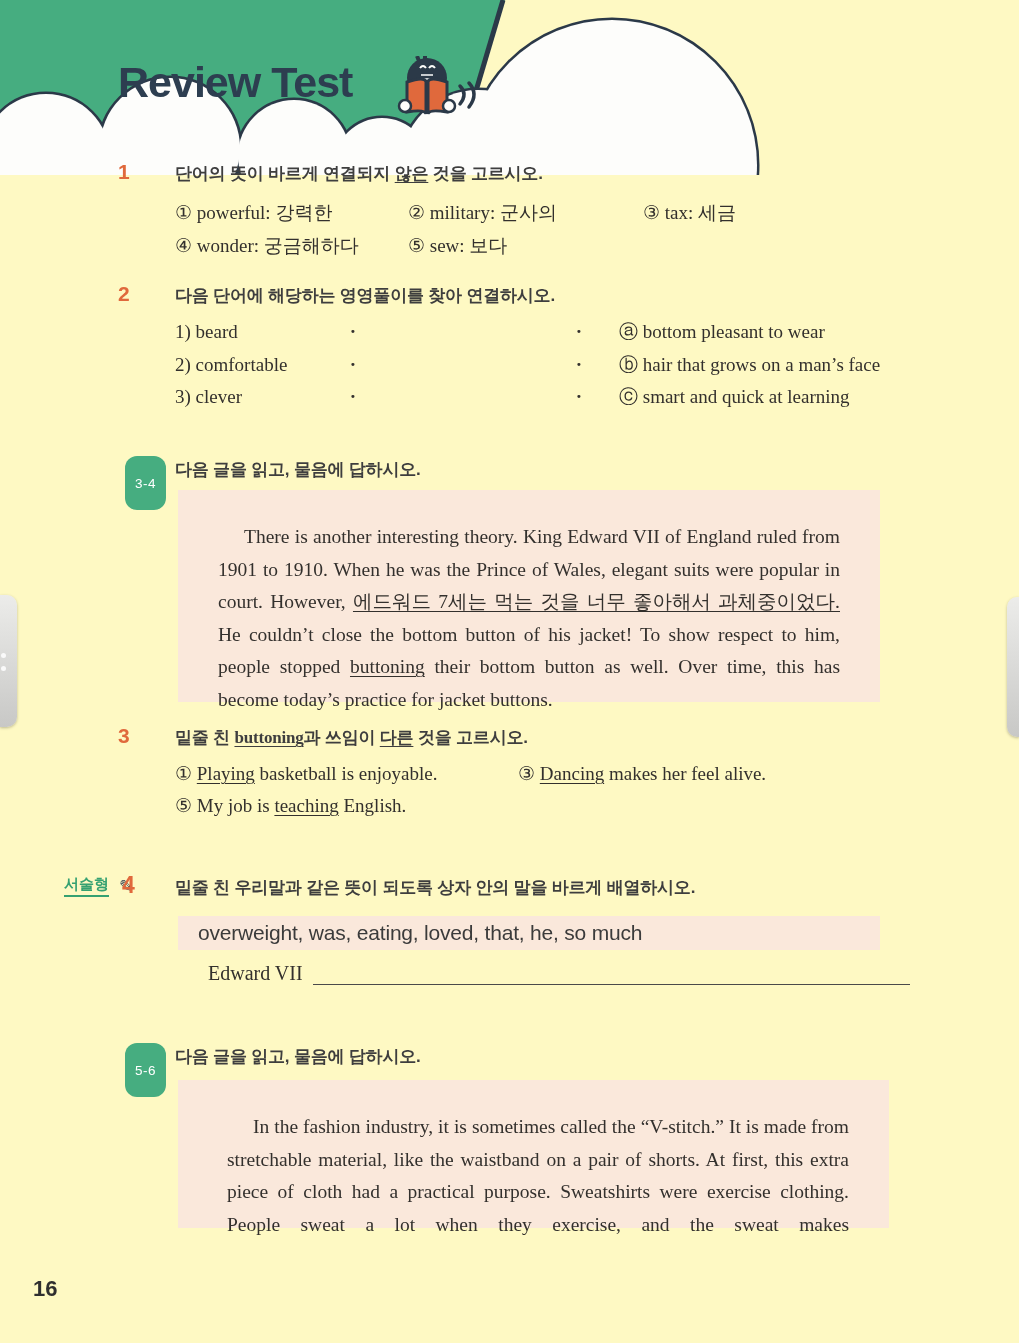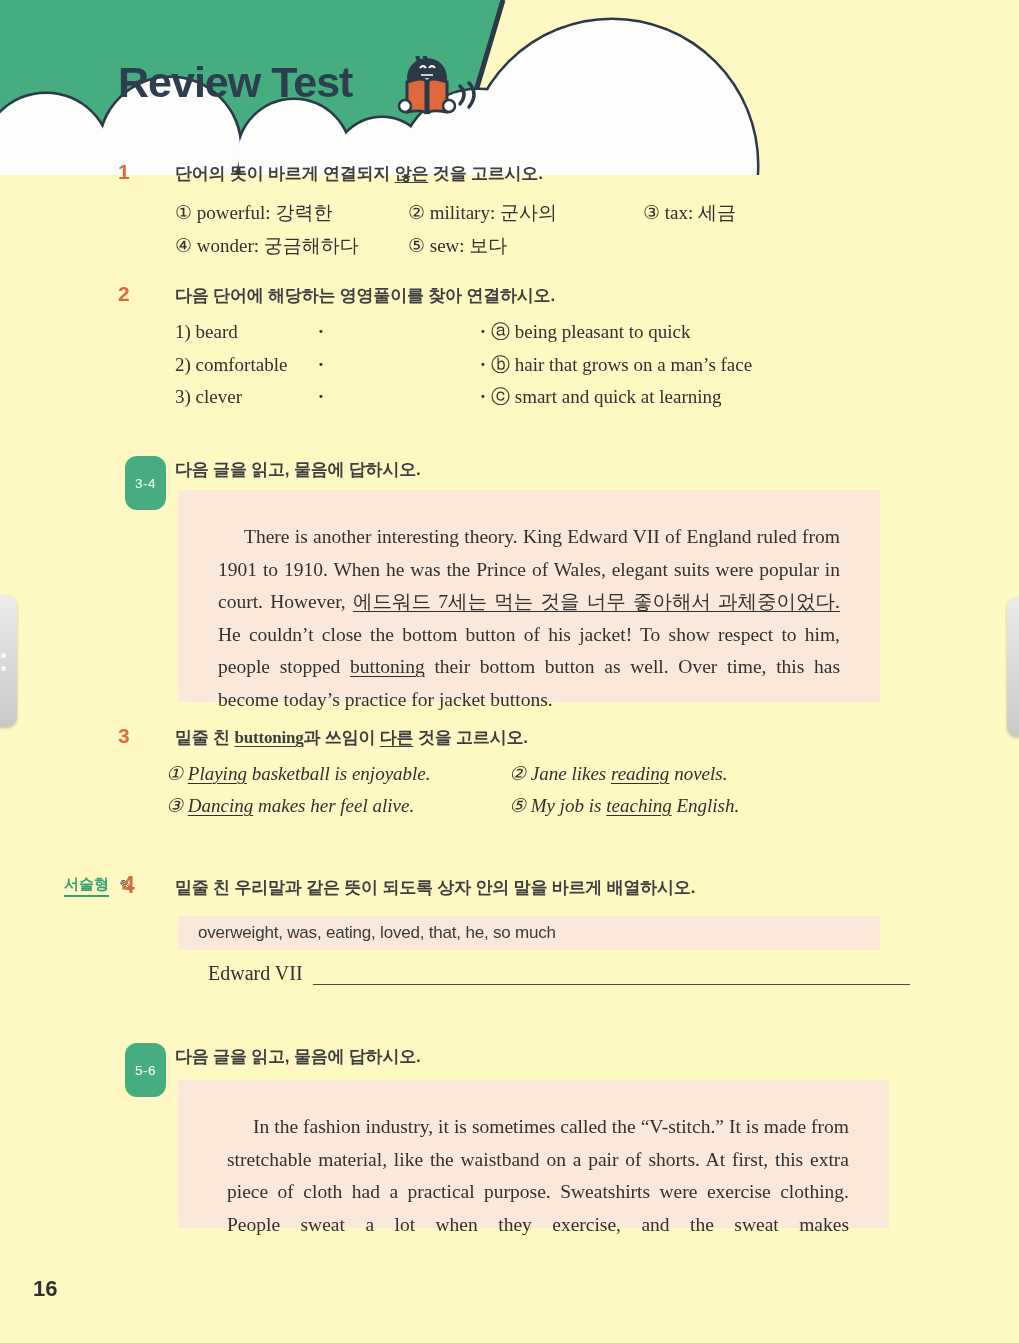--- a/index.html
+++ b/index.html
@@ -20,48 +20,48 @@
   .q-num{position:absolute;color:#e0693c;font-weight:bold;font-size:21px;}
   .prompt{position:absolute;font-size:17px;font-weight:700;color:#3e3e3e;letter-spacing:-0.2px;}
   .serif{font-family:"Liberation Serif","DejaVu Serif",serif;color:#33302d;}
   .u{text-decoration:underline;text-underline-offset:3px;text-decoration-thickness:1px;}
   .en{font-family:"Liberation Serif","DejaVu Serif",serif;}
   
   .q1-opts{position:absolute;left:175px;top:196px;width:720px;display:grid;
     grid-template-columns:233px 235px 1fr;font-size:19px;line-height:33px;}
   
   .q2-rows{position:absolute;left:175px;top:316px;width:720px;font-size:19px;}
-  .q2-row{display:grid;grid-template-columns:138px 16px 146px 16px 1fr;height:32.5px;line-height:32.5px;}
+  .q2-row{display:grid;grid-template-columns:138px 16px 146px 16px 1fr;height:32.5px;line-height:32.5px;gap:32px;}
   .dot{text-align:center;color:#33302d;font-weight:bold;}
   
   .pill{
     position:absolute;display:inline-flex;align-items:center;justify-content:center;
     background:#46ad80;color:#fff;border-radius:12px;height:22px;padding:16px 10px;
     font-size:13.5px;font-weight:normal;letter-spacing:.5px;
   }
   .essay-badge{
     position:absolute;left:64px;top:875px;display:flex;align-items:center;gap:10px;
   }
   .essay-label{color:#35a171;font-weight:bold;font-size:15px;border-bottom:2px solid #35a171;padding-bottom:1px;}
   .pencil{color:#3c4856;font-size:17px;transform:rotate(0deg);}
   
   .peach-box{position:absolute;left:178px;width:702px;background:#fae8db;}
   .peach-box p{
     margin:18px;padding:13px 22px 0 22px;font-size:19.5px;line-height:32.6px;
     text-align:justify;text-indent:26px;
   }
   .peach-box.jlast p{text-align-last:justify;}
   
-  .q3-opts{position:absolute;left:166px;top:758px;width:720px;display:grid;
-    grid-template-columns:343px 1fr;font-size:19px;line-height:32px;font-style:italic;}
+  .q3-opts{position:absolute;left:175px;top:758px;width:720px;display:grid;
+    grid-template-columns:343px 1fr;font-size:19px;line-height:32px;}
   
   .word-box{
     position:absolute;left:178px;top:916px;width:702px;height:34px;
     background:#fae8db;display:flex;align-items:center;
-    font-size:17px;color:#3b3b3b;padding-left:20px;box-sizing:border-box;letter-spacing:-0.2px;
+    font-size:21px;color:#3b3b3b;padding-left:20px;box-sizing:border-box;letter-spacing:-0.2px;
   }
   .answer-row{
     position:absolute;left:178px;top:960px;width:702px;display:flex;align-items:flex-end;
     font-size:20px;
     margin-left:30px;
   }
   .answer-line{flex:1;border-bottom:1px solid #4a4a4a;height:24px;margin-left:10px;}
   
   .handle{position:absolute;background:linear-gradient(180deg,#ececea,#c8c8c6);box-shadow:0 1px 3px rgba(0,0,0,.25);}
   .handle-left{left:0;top:595px;width:17px;height:132px;border-radius:0 10px 10px 0;}
@@ -122,21 +122,21 @@
   </div>
 
   <div class="q-num" style="left:118px;top:282px;">2</div>
   <div class="prompt" style="left:175px;top:284px;">다음 단어에 해당하는 영영풀이를 찾아 연결하시오.</div>
   <div class="q2-rows serif">
     <div class="q2-row">
       <span>1) beard</span>
       <span class="dot">·</span>
         <span></span>
       <span class="dot">·</span>
-      <span>ⓐ being pleasant to quick</span>
+      <span>ⓐ bottom pleasant to wear</span>
     </div>
     <div class="q2-row">
       <span>2) comfortable</span>
       <span class="dot">·</span>
         <span></span>
       <span class="dot">·</span>
       <span>ⓑ hair that grows on a man’s face</span>
     </div>
     <div class="q2-row">
       <span>3) clever</span>
@@ -150,21 +150,20 @@
   <div class="pill" style="left:125px;top:456px;">3-4</div>
   <div class="prompt" style="left:175px;top:458px;">다음 글을 읽고, 물음에 답하시오.</div>
   <div class="peach-box" style="top:490px;height:212px;">
     <p class="serif"><span>There is another interesting theory. King Edward VII of England ruled from 1901 to 1910. When he was the Prince of Wales, elegant suits were popular in court. However, </span><span class="u">에드워드 7세는 먹는 것을 너무 좋아해서 과체중이었다.</span><span> He couldn’t close the bottom button of his jacket! To show respect to him, people stopped </span><span class="u">buttoning</span><span> their bottom button as well. Over time, this has become today’s practice for jacket buttons.</span></p>
   </div>
 
   <div class="q-num" style="left:118px;top:724px;">3</div>
   <div class="prompt" style="left:175px;top:726px;"><span>밑줄 친 </span><span class="u en">buttoning</span><span>과 쓰임이 </span><span class="u">다른</span><span> 것을 고르시오.</span></div>
   <div class="q3-opts serif">
     <span><span>① </span><span class="u">Playing</span><span> basketball is enjoyable.</span></span>
-    <span><span>② Jane likes </span><span class="u">reading</span><span> novels.</span></span>
     <span><span>③ </span><span class="u">Dancing</span><span> makes her feel alive.</span></span>
     <span><span>⑤ My job is </span><span class="u">teaching</span><span> English.</span></span>
   </div>
 
   <div class="essay-badge">
     <span class="essay-label">서술형</span>
     <span class="pencil">✎</span>
   </div>
   <div class="q-num" style="left:122px;top:872px;font-size:23px;">4</div>
   <div class="prompt" style="left:175px;top:876px;">밑줄 친 우리말과 같은 뜻이 되도록 상자 안의 말을 바르게 배열하시오.</div>

